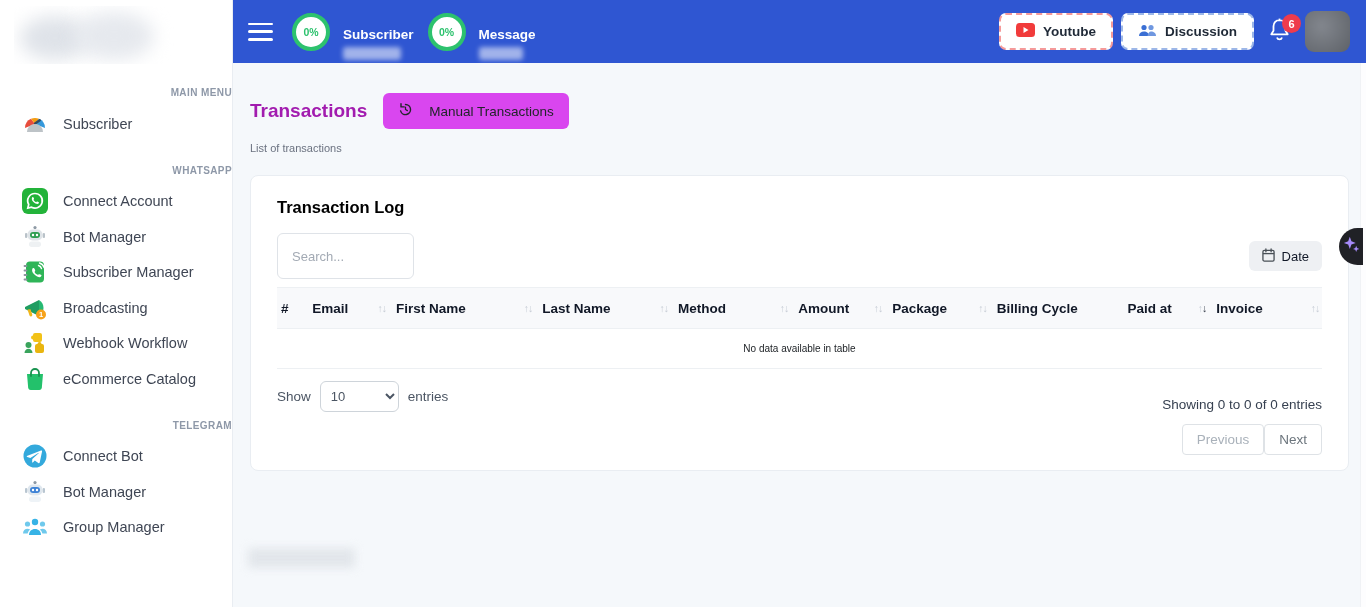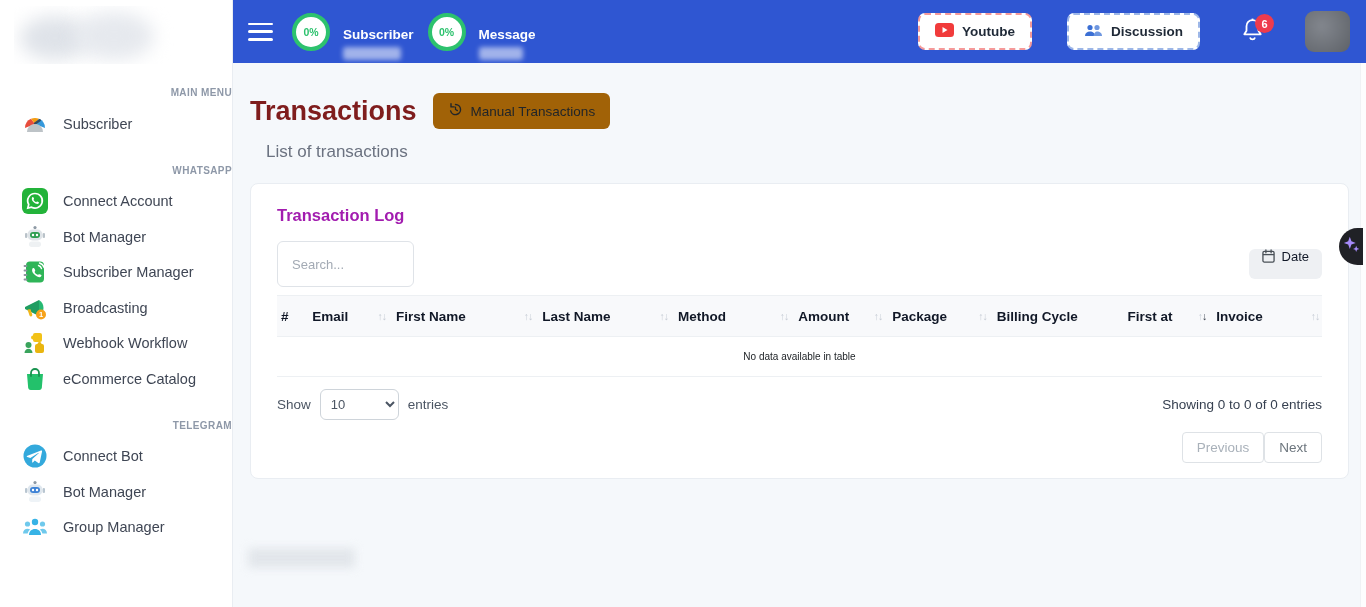--- a/index.html
+++ b/index.html
@@ -25,50 +25,50 @@
   
   .topbar{position:absolute;left:233px;top:0;right:0;height:63px;background:var(--primary);display:flex;align-items:center;padding:0 16px 0 15px;z-index:2;}
   .hamburger{width:25px;height:18px;display:flex;flex-direction:column;justify-content:space-between;cursor:pointer;margin-right:19px;}
   .hamburger i{height:2.6px;background:#fff;border-radius:2px;}
   .stats{display:flex;gap:14px;align-items:center;}
   .stat{display:flex;align-items:center;gap:13px;}
   .stat-ring{width:38px;height:38px;border-radius:50%;background:#fff;border:4px solid var(--green);display:flex;align-items:center;justify-content:center;font-size:10.5px;font-weight:700;color:var(--green);}
   .stat-label{color:#fff;font-size:13.5px;font-weight:700;margin-top:24px;}
   .stat-blur{width:58px;height:13px;margin-top:5px;border-radius:3px;background:rgba(255,255,255,.55);filter:blur(2.5px);}
   .stat:nth-child(2) .stat-blur{width:44px;}
-  .topbar-right{margin-left:auto;display:flex;align-items:center;gap:35px;}
+  .topbar-right{margin-left:auto;display:flex;align-items:center;gap:8px;}
   .hdr-btn{display:flex;align-items:center;gap:8px;background:#fff;border-radius:7px;padding:8px 15px;font-size:13.5px;font-weight:600;color:#1f2937;cursor:pointer;font-family:inherit;}
   .hdr-btn.youtube{border:2px dashed #f59a9a;}
   .hdr-btn.discussion{border:2px dashed #9db7e8;}
   .bell-wrap{position:relative;cursor:pointer;margin:0 6px;}
   .bell-badge{position:absolute;top:-3px;right:-10px;width:19px;height:19px;border-radius:50%;background:var(--red);color:#fff;font-size:11px;font-weight:700;display:flex;align-items:center;justify-content:center;}
   .avatar{width:45px;height:41px;border-radius:9px;overflow:hidden;cursor:pointer;}
   .avatar i{display:block;width:100%;height:100%;background:radial-gradient(circle at 40% 40%,#83878e,#55595f);filter:blur(2px);transform:scale(1.3);}
 
   
   .content{position:absolute;left:233px;top:63px;right:0;bottom:0;background:#f5f8fb;padding:17px;}
   .page-head{display:flex;align-items:center;gap:16px;margin-top:13px;}
-  .page-title{font-size:27px;font-weight:700;color:#7f1d1d;}
-  .manual-btn{display:flex;align-items:center;gap:8px;background:#a16207;border:none;border-radius:6px;padding:9px 15px;font-size:13.5px;color:#212529;cursor:pointer;font-family:inherit;}
-  .subtitle{margin-top:13px;font-size:17px;color:var(--text-gray);margin-left:16px;}
+  .page-title{font-size:19px;font-weight:700;color:#a21caf;}
+  .manual-btn{display:flex;align-items:center;gap:16px;background:#d946ef;border:none;border-radius:6px;padding:9px 15px;font-size:13.5px;color:#212529;cursor:pointer;font-family:inherit;}
+  .subtitle{margin-top:13px;font-size:11px;color:var(--text-gray);}
 
   .card{margin-top:21px;background:#fff;border:1px solid var(--border);border-radius:8px;padding:22px 26px 16px;height:296px;position:relative;}
-  .card-title{font-size:16.5px;font-weight:700;color:#a21caf;}
+  .card-title{font-size:16.5px;font-weight:700;color:#000000;}
   .controls{margin-top:16px;display:flex;justify-content:space-between;align-items:center;}
   .search-input{width:137px;height:46px;border:1px solid #dfe3e8;border-radius:6px;padding:0 14px;font-size:13px;color:#737373;font-family:inherit;outline:none;}
   .search-input::placeholder{color:#a3aab4;}
-  .date-btn{display:flex;gap:7px;background:#eef0f3;border:none;border-radius:6px;height:30px;padding:0 13px;font-size:13px;color:#111827;cursor:pointer;font-family:inherit;}
+  .date-btn{display:flex;align-items:center;gap:7px;background:#eef0f3;border:none;border-radius:6px;height:30px;padding:0 13px;font-size:13px;color:#111827;cursor:pointer;font-family:inherit;}
 
   .thead{margin-top:8px;display:flex;align-items:center;height:42px;background:#f8f9fb;border-top:1px solid #edf0f3;border-bottom:1px solid #edf0f3;}
   .th{display:flex;align-items:center;justify-content:space-between;padding:0 6px 0 4px;font-size:13.5px;font-weight:700;color:#111827;}
   .sort{display:flex;font-size:10.5px;color:#c8ced6;line-height:1;letter-spacing:-1px;}
   .sort i{font-style:normal;}
   .sort i.active{color:#3f4652;}
   .empty-row{height:40px;border-bottom:1px solid #edf0f3;display:flex;align-items:center;justify-content:center;font-size:10px;color:#212529;}
-  .tfoot{margin-top:12px;display:flex;justify-content:space-between;align-items:center;font-size:13.5px;color:#4b5563;}
+  .tfoot{margin-top:12px;display:flex;justify-content:space-between;align-items:flex-end;font-size:13.5px;color:#4b5563;}
   .show-entries{display:flex;align-items:center;gap:9px;}
   .entries-select{width:79px;height:31px;border:1px solid #ced4da;border-radius:6px;color:#4b5563;font-size:13px;padding:0 6px;font-family:inherit;background:#fff;}
   .summary{color:#374151;}
   .pagination{margin-top:12px;display:flex;justify-content:flex-end;}
   .pg-btn{height:31px;padding:0 14px;background:#fff;border:1px solid #dee2e6;border-radius:4px;font-size:13.5px;cursor:pointer;font-family:inherit;}
   .pg-btn.prev{color:#a9b1ba;}
   .pg-btn.next{color:#6c757d;}
 
   .blur-block{position:absolute;left:15px;top:485px;width:107px;height:20px;background:#dfe3e8;filter:blur(5px);opacity:.85;}
   .scroll-strip{position:absolute;right:0;top:63px;width:6px;height:544px;background:#fdfdfe;border-left:1px solid #f0f2f5;z-index:1;}
@@ -343,21 +343,21 @@
             <span>Package</span>
             <span class="sort">
               <i>↑</i>
               <i>↓</i>
             </span>
           </div>
           <div class="th" style="width: 12.5%;">
             <span>Billing Cycle</span>
           </div>
           <div class="th" style="width: 8.5%;">
-            <span>First at</span>
+            <span>Paid at</span>
             <span class="sort">
               <i>↑</i>
               <i class="active">↓</i>
             </span>
           </div>
           <div class="th" style="width: 10.5%; gap: 48px;">
             <span>Invoice</span>
             <span class="sort">
               <i>↑</i>
               <i>↓</i>

